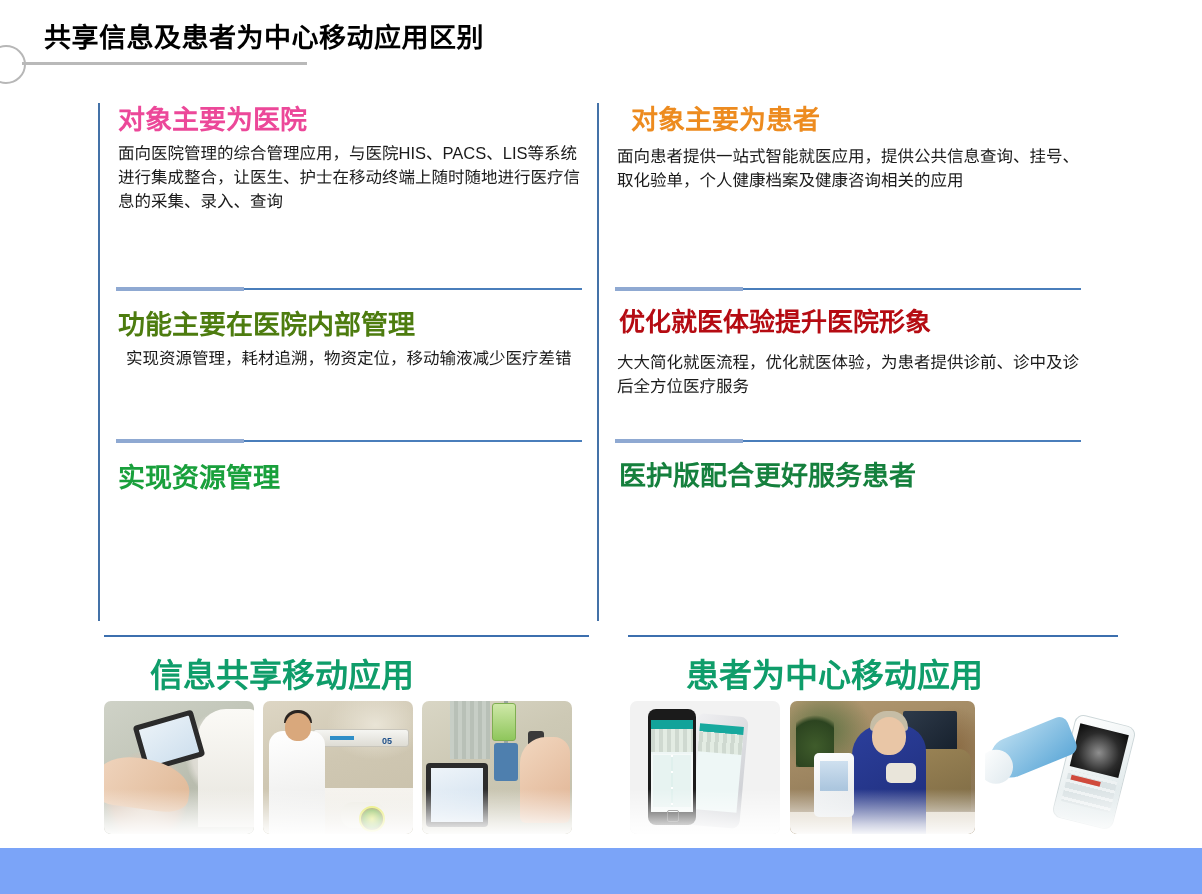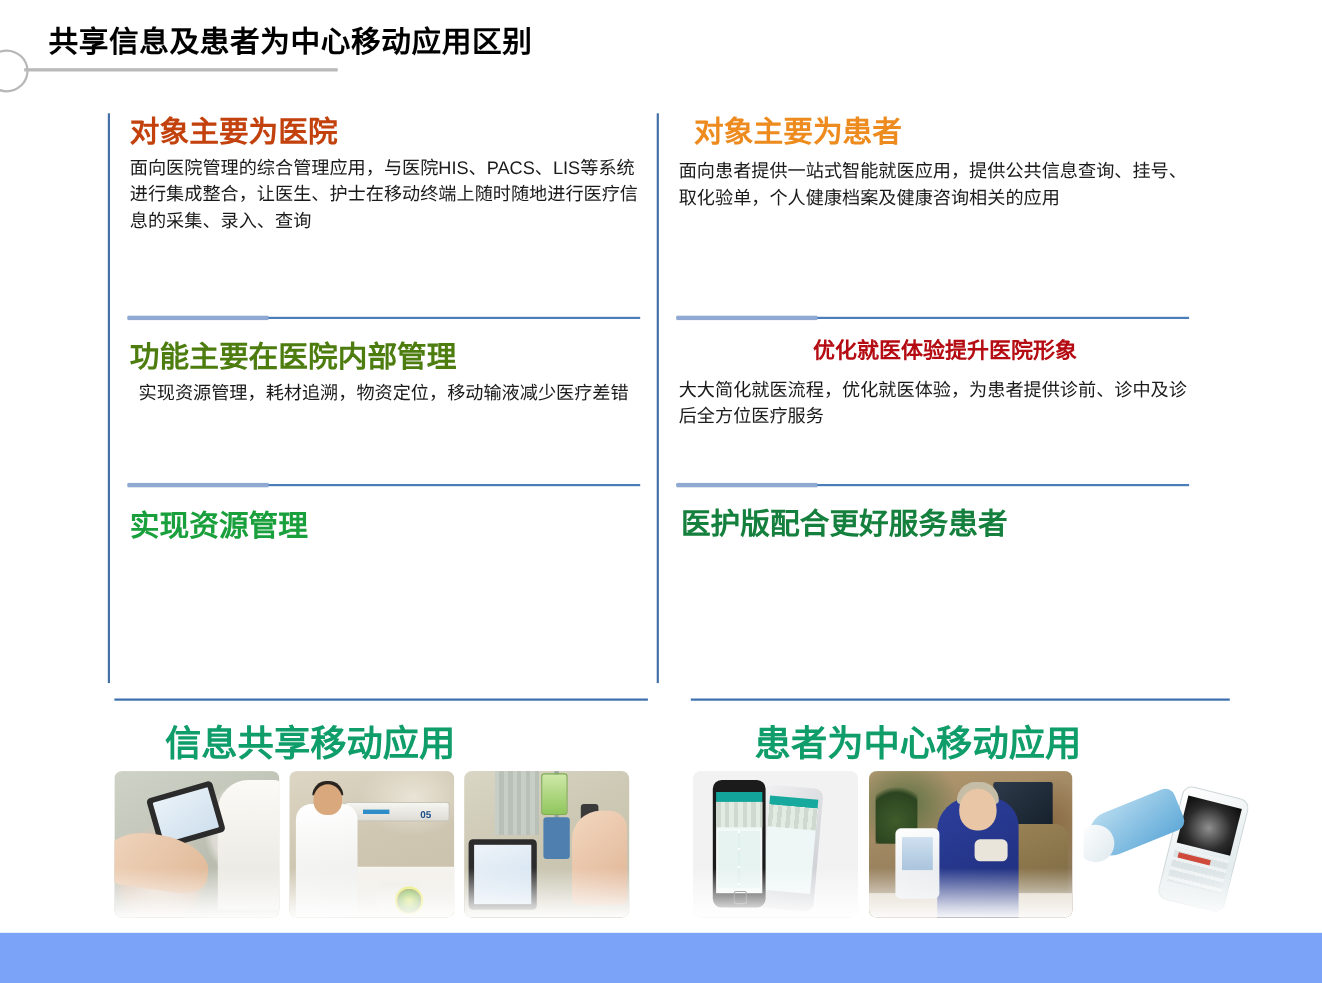--- a/index.html
+++ b/index.html
@@ -75,21 +75,21 @@
     box-sizing: border-box;
     padding-left: 18px;
   }
   .block-h {
     font-size: 27px;
     font-weight: bold;
     line-height: 1.12;
     margin: 0 0 7px 0;
     white-space: nowrap;
   }
-  .block-h.small { font-size: 20px; text-align: center; }
+  .block-h.small { font-size: 26px; }
   .block-p {
     font-size: 16.5px;
     line-height: 1.45;
     color: #1a1a1a;
     margin: 0;
     padding-right: 8px;
   }
   .block-p.indent { padding-left: 8px; }
 
   .divider {
@@ -292,21 +292,21 @@
 
   <div class="slide-title">共享信息及患者为中心移动应用区别</div>
   <div class="title-deco-circle"></div>
   <div class="title-deco-line"></div>
 
   <div class="columns">
 
     <div class="col col-left">
 
       <div class="block" style="top:2px;">
-        <h2 class="block-h" style="color:#c2410c;">对象主要为医院</h2>
+        <h2 class="block-h" style="color:#ec4899;">对象主要为医院</h2>
         <p class="block-p">面向医院管理的综合管理应用，与医院HIS、PACS、LIS等系统进行集成整合，让医生、护士在移动终端上随时随地进行医疗信息的采集、录入、查询</p>
       </div>
 
       <div class="divider" style="top:185px;"></div>
 
       <div class="block" style="top:207px;">
         <h2 class="block-h" style="color:#4d7c0f;">功能主要在医院内部管理</h2>
         <p class="block-p indent">实现资源管理，耗材追溯，物资定位，移动输液减少医疗差错</p>
       </div>
 

